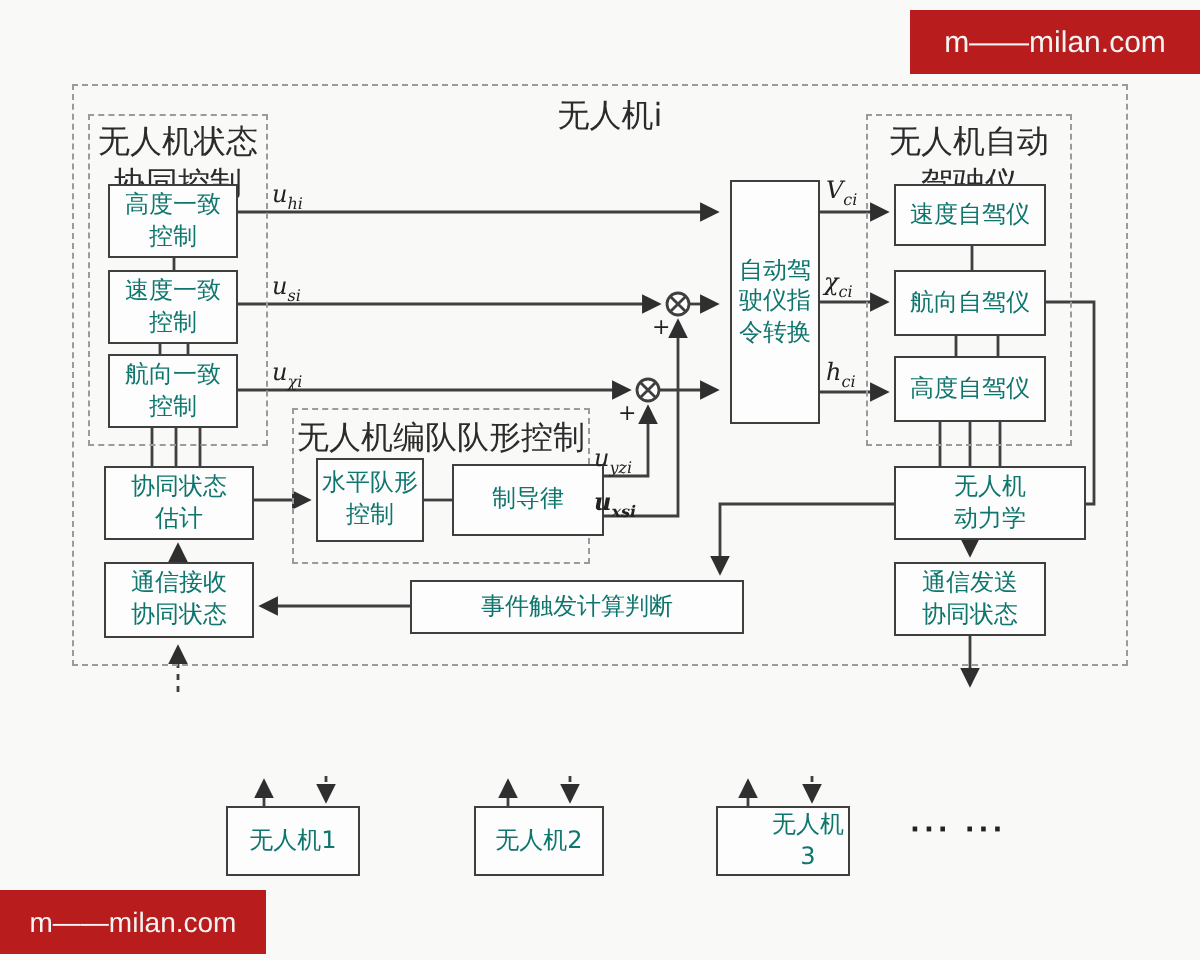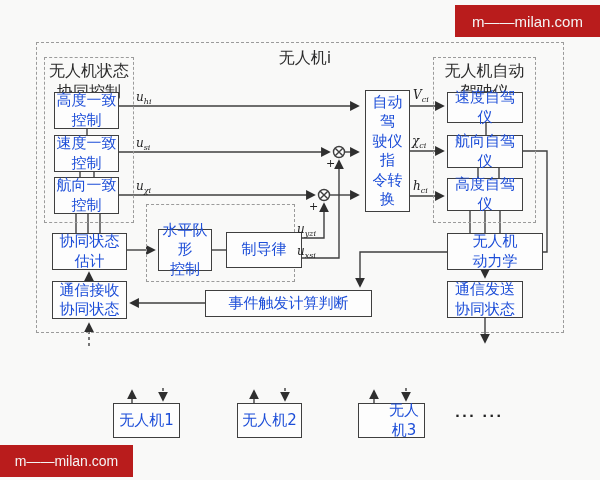--- a/index.html
+++ b/index.html
@@ -1,19 +1,19 @@
 <!DOCTYPE html>
 <html><head>
 <meta charset="utf-8">
 <style>
   html,body{margin:0;padding:0;}
   body{font-family:"DejaVu Sans","Liberation Sans",sans-serif;}
   #stage{position:relative;width:600px;height:480px;background:#f9f9f8;overflow:hidden;}
   .box{position:absolute;background:#fdfdfd;border:1.5px solid #3f3f3f;display:flex;align-items:center;justify-content:center;
-       text-align:center;color:#1d4ed8;font-size:15px;line-height:1.3;white-space:pre-line;box-sizing:border-box;}
+       text-align:center;color:#0f766e;font-size:12px;line-height:1.3;white-space:pre-line;box-sizing:border-box;}
   .dashed{position:absolute;border:1px dashed #9b9b9b;box-sizing:border-box;}
   .title{position:absolute;color:#2b2b2b;font-size:16px;line-height:1.3;text-align:center;white-space:pre-line;}
   .sig{position:absolute;color:#222;font-family:"DejaVu Serif","Liberation Serif",serif;font-style:italic;font-size:12px;}
   .sig sub{font-size:8px;font-style:italic;}
   .plus{position:absolute;color:#222;font-size:11px;font-family:"DejaVu Serif",serif;}
   .dots{position:absolute;color:#222;font-size:13px;font-weight:bold;letter-spacing:2px;}
   .wm{position:absolute;background:#b91c1c;color:#f4f4f4;display:flex;align-items:center;justify-content:center;
       font-size:15px;font-family:"Liberation Sans",sans-serif;}
   svg{position:absolute;left:0;top:0;}
 </style>
@@ -91,20 +91,21 @@
   </svg>
 
   <div class="dashed" style="left:36px;top:42px;width:528px;height:291px;"></div>
   <div class="dashed" style="left:44px;top:57px;width:90px;height:166px;"></div>
   <div class="dashed" style="left:146px;top:204px;width:149px;height:78px;"></div>
   <div class="dashed" style="left:433px;top:57px;width:103px;height:166px;"></div>
 
   <div class="title" style="left:265px;top:48px;width:80px;">无人机i</div>
   <div class="title" style="left:44px;top:61px;width:90px;">无人机状态
 协同控制</div>
+  <div class="title" style="left:146px;top:209px;width:149px;">无人机编队队形控制</div>
   <div class="title" style="left:433px;top:61px;width:103px;">无人机自动
 驾驶仪</div>
 
   <div class="box" style="left:54px;top:92px;width:65px;height:37px;">高度一致
 控制</div>
   <div class="box" style="left:54px;top:135px;width:65px;height:37px;">速度一致
 控制</div>
   <div class="box" style="left:54px;top:177px;width:65px;height:37px;">航向一致
 控制</div>
   <div class="box" style="left:52px;top:233px;width:75px;height:37px;">协同状态
@@ -127,21 +128,21 @@
 协同状态</div>
   <div class="box" style="left:113px;top:403px;width:67px;height:35px;">无人机1</div>
   <div class="box" style="left:237px;top:403px;width:65px;height:35px;">无人机2</div>
   <div class="box" style="left:358px;top:403px;width:67px;height:35px;padding-left:25px;">无人机3</div>
   <div class="dots" style="left:455px;top:408px;">···  ···</div>
 
   <span class="sig" style="left:136px;top:90px;"><span>u</span><sub>hi</sub></span>
   <span class="sig" style="left:136px;top:136px;"><span>u</span><sub>si</sub></span>
   <span class="sig" style="left:136px;top:179px;"><span>u</span><sub>χi</sub></span>
   <span class="sig" style="left:297px;top:222px;"><span>u</span><sub>yzi</sub></span>
-  <span class="sig" style="left:297px;top:244px;"><span>u</span><sub>xsi</sub></span>
+  <span class="sig" style="left:297px;top:244px;font-weight:bold;"><span>u</span><sub>xsi</sub></span>
   <span class="sig" style="left:413px;top:88px;"><span>V</span><sub>ci</sub></span>
   <span class="sig" style="left:412px;top:134px;"><span>χ</span><sub>ci</sub></span>
   <span class="sig" style="left:413px;top:179px;"><span>h</span><sub>ci</sub></span>
   <span class="plus" style="left:326px;top:157px;">+</span>
   <span class="plus" style="left:309px;top:200px;">+</span>
 
   <div class="wm" style="left:455px;top:5px;width:145px;height:32px;">m——milan.com</div>
   <div class="wm" style="left:0px;top:445px;width:133px;height:32px;font-size:14px;">m——milan.com</div>
 
 </div>

